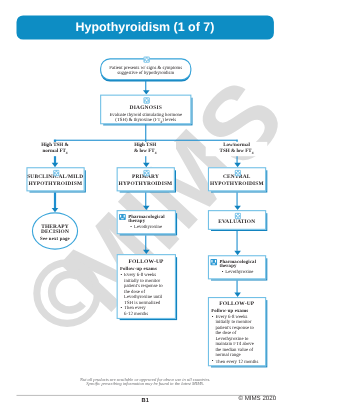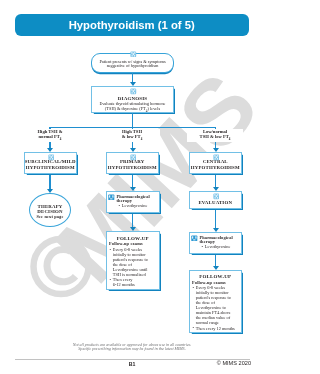--- a/index.html
+++ b/index.html
@@ -60,21 +60,21 @@
 <div class="page">
 
   <div class="wm">
     <div class="wm-m">MIMS</div>
     <svg class="wm-svg" width="264" height="374" viewBox="0 0 264 374">
       <circle cx="61" cy="266.5" r="27.5" fill="none" stroke="#dcdcdc" stroke-width="6.5"></circle>
       <path d="M 70.8 251.3 A 16.2 16.2 0 1 0 75.5 276.2" fill="none" stroke="#dcdcdc" stroke-width="7"></path>
     </svg>
   </div>
 
-  <div class="title">Hypothyroidism (1 of 5)</div>
+  <div class="title">Hypothyroidism (1 of 7)</div>
 
   <div class="box round" style="left:91px;top:53px;width:83px;height:19.5px;">
     <div class="ico" style="left:38.2px;top:-3.4px;">
         <svg viewBox="0 0 12 12">
           <rect x="0.7" y="0.7" width="10.6" height="10.6" rx="2.2" fill="#82c7ea"></rect>
           <circle cx="6" cy="5.6" r="1.5" fill="#fff"></circle>
           <path d="M2.4 2.2h2.0v2.3H2.4z M7.6 2.2h2.0v2.3H7.6z M3.0 7.6h1.8v2.2H3.0z M7.2 7.6h1.8v2.2H7.2z" fill="#fff"></path>
         </svg>
       </div>
     <div class="t47 ctext" style="margin-top:5.5px;">Patient presents w/ signs &amp; symptoms</div>

